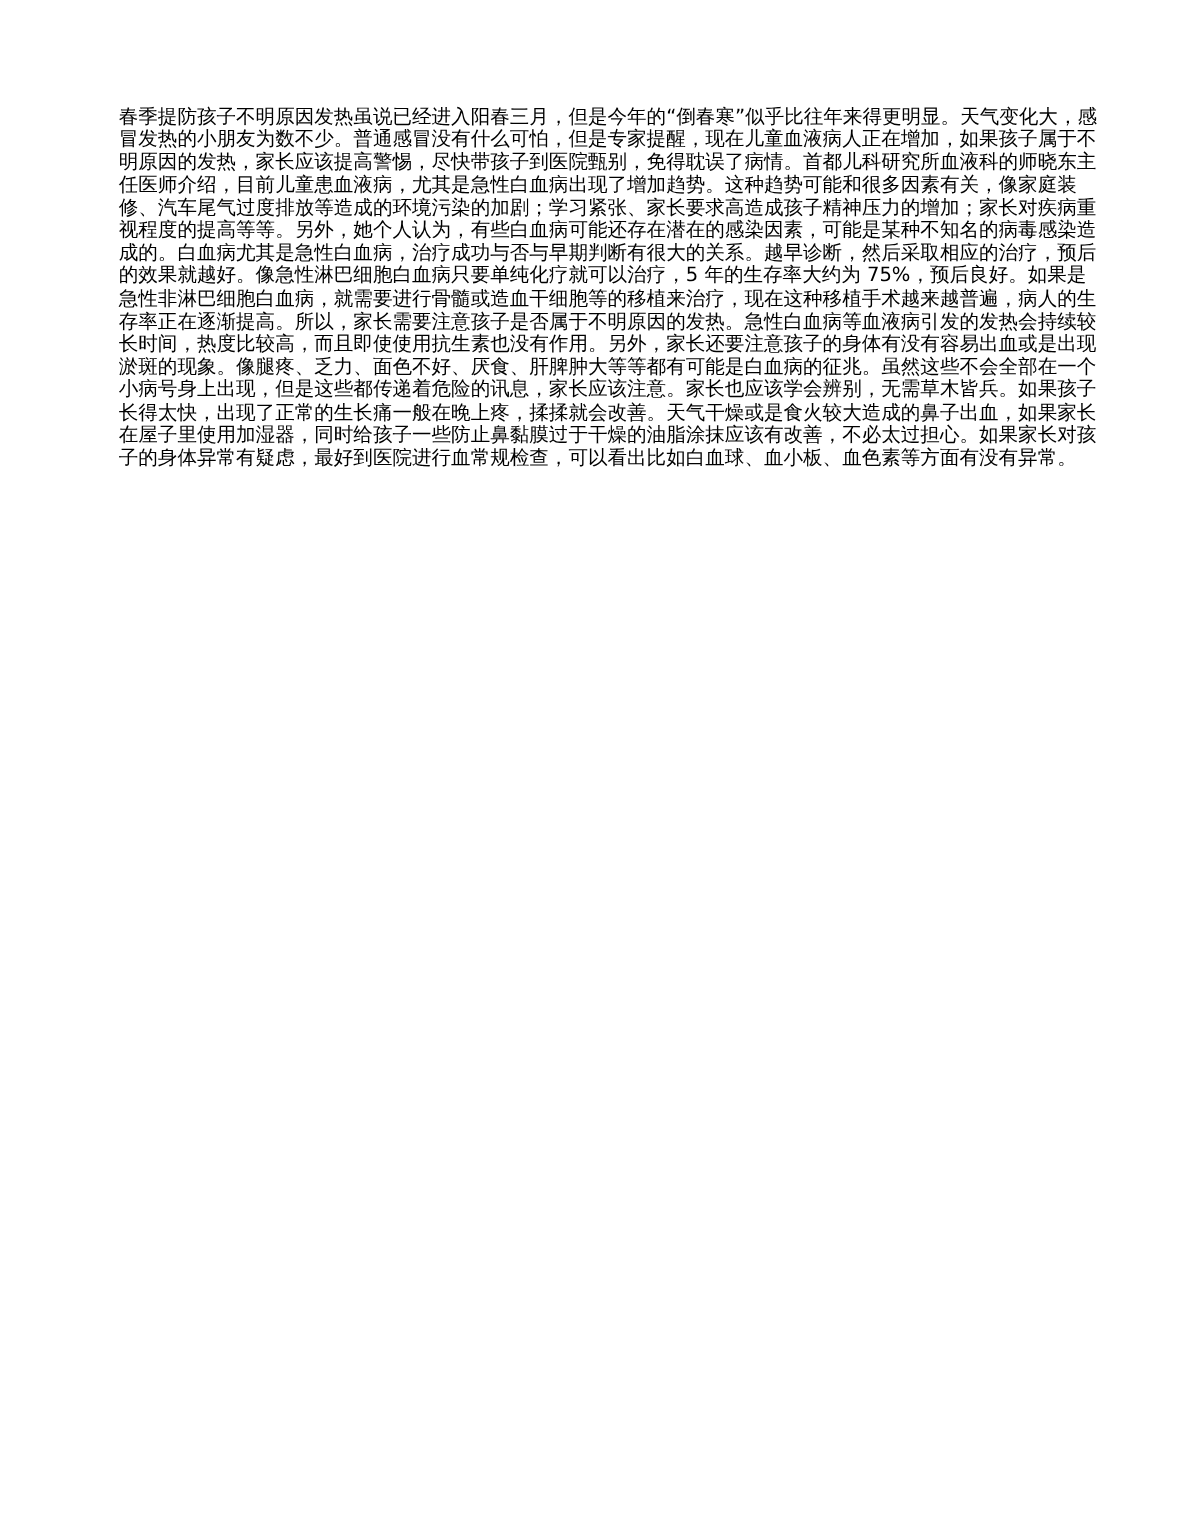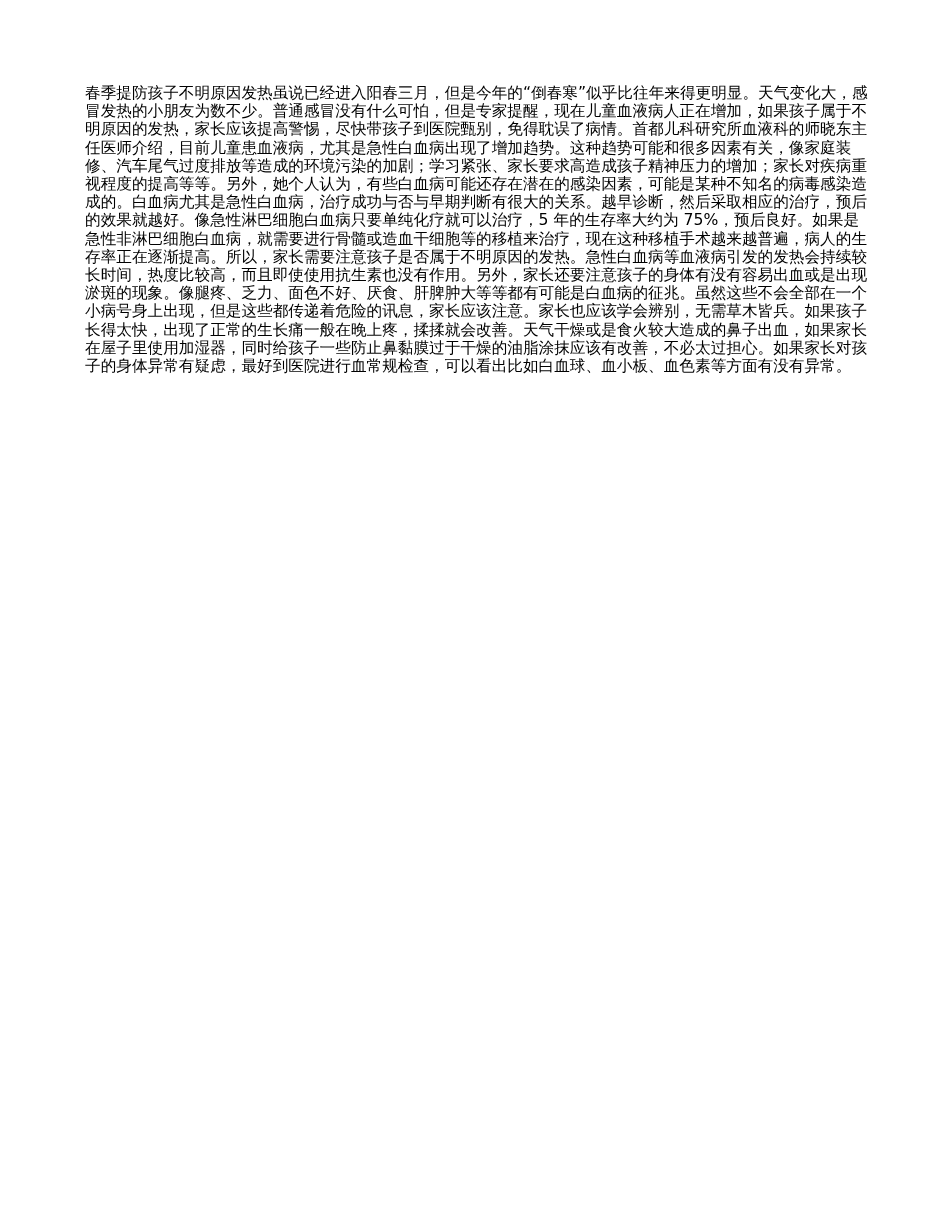--- a/index.html
+++ b/index.html
@@ -14,21 +14,21 @@
   }
   .page {
     position: relative;
     width: 950px;
     height: 1230px;
     background: #ffffff;
     overflow: hidden;
   }
   .article {
     position: absolute;
-    left: 85px;
+    left: 95px;
     top: 84px;
     width: 784px;
     margin: 0;
     font-size: 15.65px;
     line-height: 18.2px;
     color: #000000;
     text-align: left;
     word-break: break-all;
   }
   .article-title,

